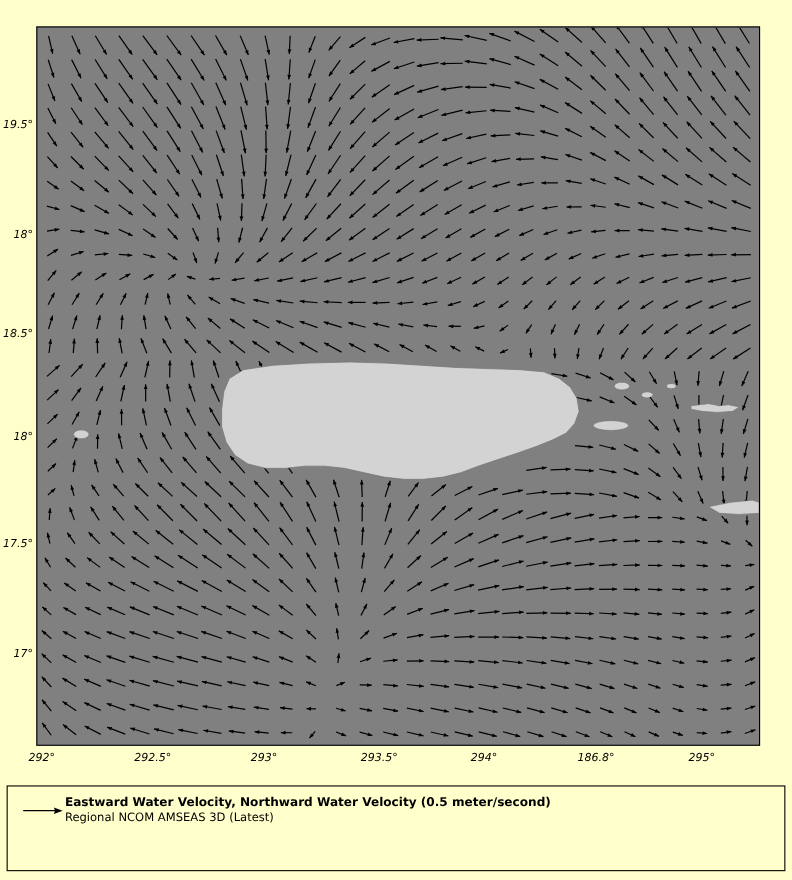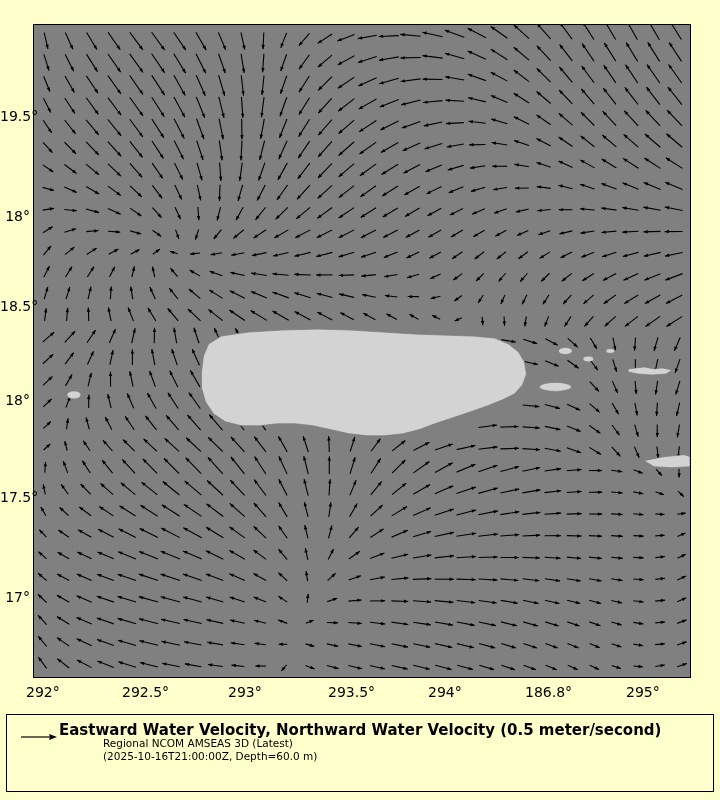--- a/index.html
+++ b/index.html
@@ -40,23 +40,24 @@
   }
   #land-svg {
     position: absolute;
     left: 0; top: 0;
     width: 100%;
     height: 100%;
   }
   
   .axis-label {
     position: absolute;
-    font-size: 14px;
+    font-size: 10px;
     color: #000;
     white-space: nowrap;
+    font-style: italic;
   }
   .y-label {
     text-align: right;
     width: 30px;
     left: 0;
   }
   .x-label {
     text-align: left;
     width: 60px;
   }
@@ -78,30 +79,29 @@
     width: 36px;
     height: 12px;
   }
   #caption-text {
     position: absolute;
     left: 52px;
     top: 8px;
     width: 648px;
   }
   .cap-line1 {
-    font-size: 15px;
+    font-size: 11px;
     font-weight: bold;
     color: #000;
     line-height: 14px;
   }
   .cap-line {
     font-size: 10.5px;
     color: #000;
     line-height: 13px;
-    margin-left: 44px;
   }
 </style>
 </head>
 <body>
 
 <div id="page">
 
   <div id="map-area">
     <svg id="vector-svg" viewBox="0 0 658 654" preserveAspectRatio="none">
         <g>
@@ -3489,17 +3489,16 @@
   <div class="axis-label x-label" style="left:626px;top:684px">295°</div>
 
   <div id="caption-box">
     <svg id="legend-arrow" viewBox="0 0 36 12">
       <line x1="0" y1="6" x2="32" y2="6" stroke="#000" stroke-width="1.2"></line>
       <polygon points="36,6 28,3 29,6 28,9" fill="#000"></polygon>
     </svg>
     <div id="caption-text">
       <div class="cap-line1">Eastward Water Velocity, Northward Water Velocity (0.5 meter/second)</div>
       <div class="cap-line">Regional NCOM AMSEAS 3D (Latest)</div>
-      <div class="cap-line">(2025-10-16T21:00:00Z, Depth=60.0 m)</div>
     </div>
   </div>
 
 </div>
 
 </body></html>

